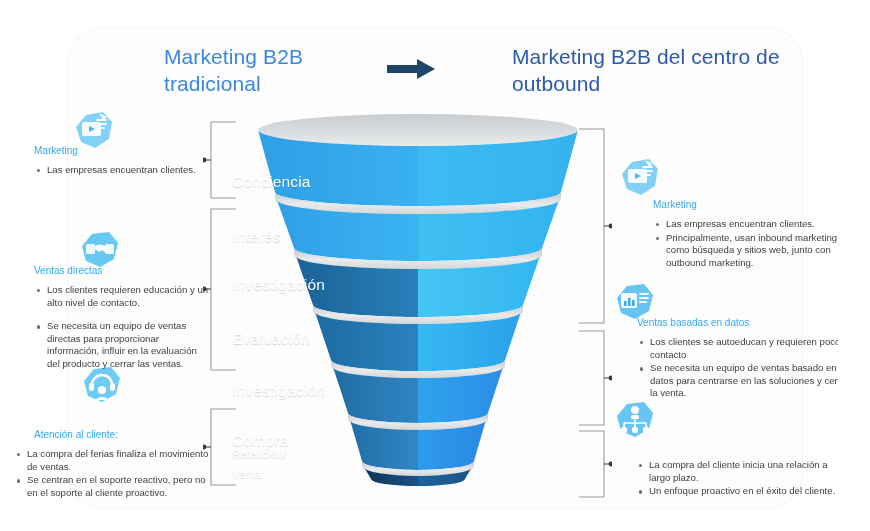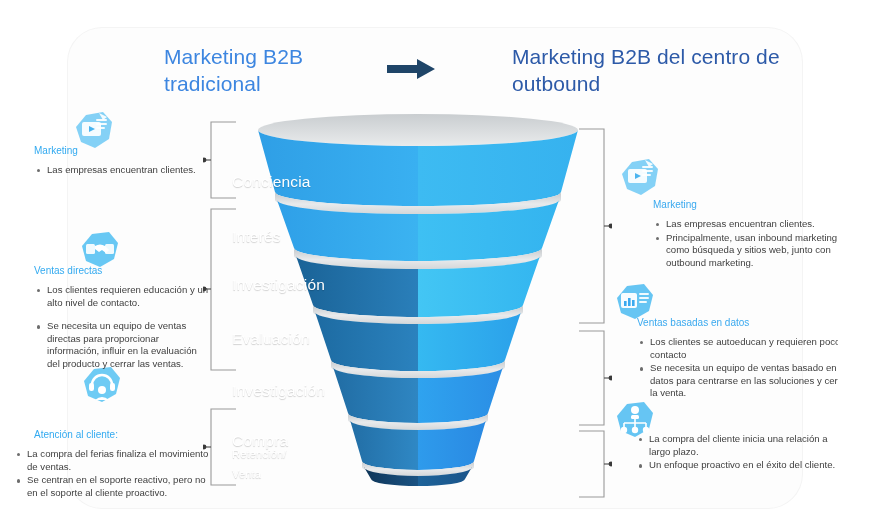--- a/index.html
+++ b/index.html
@@ -403,19 +403,19 @@
 
   <div class="section" style="left:637px; top:314px; width:222px;">
     <div class="sec-head r">Ventas basadas en datos</div>
     <ul class="bullets">
       <li>Los clientes se autoeducan y requieren poco contacto</li>
       <li>Se necesita un equipo de ventas basado en datos para centrarse en las soluciones y cerrar la venta.</li>
     </ul>
   </div>
 
   <div class="section" style="left:628px; top:432px; width:215px;">
-    <ul class="bullets" style="margin-left:8px; margin-top:1px;">
+    <ul class="bullets" style="margin-left:8px; margin-top:27px;">
       <li>La compra del cliente inicia una relación a largo plazo.</li>
       <li>Un enfoque proactivo en el éxito del cliente.</li>
     </ul>
   </div>
 
 </div>
 
 </body></html>

